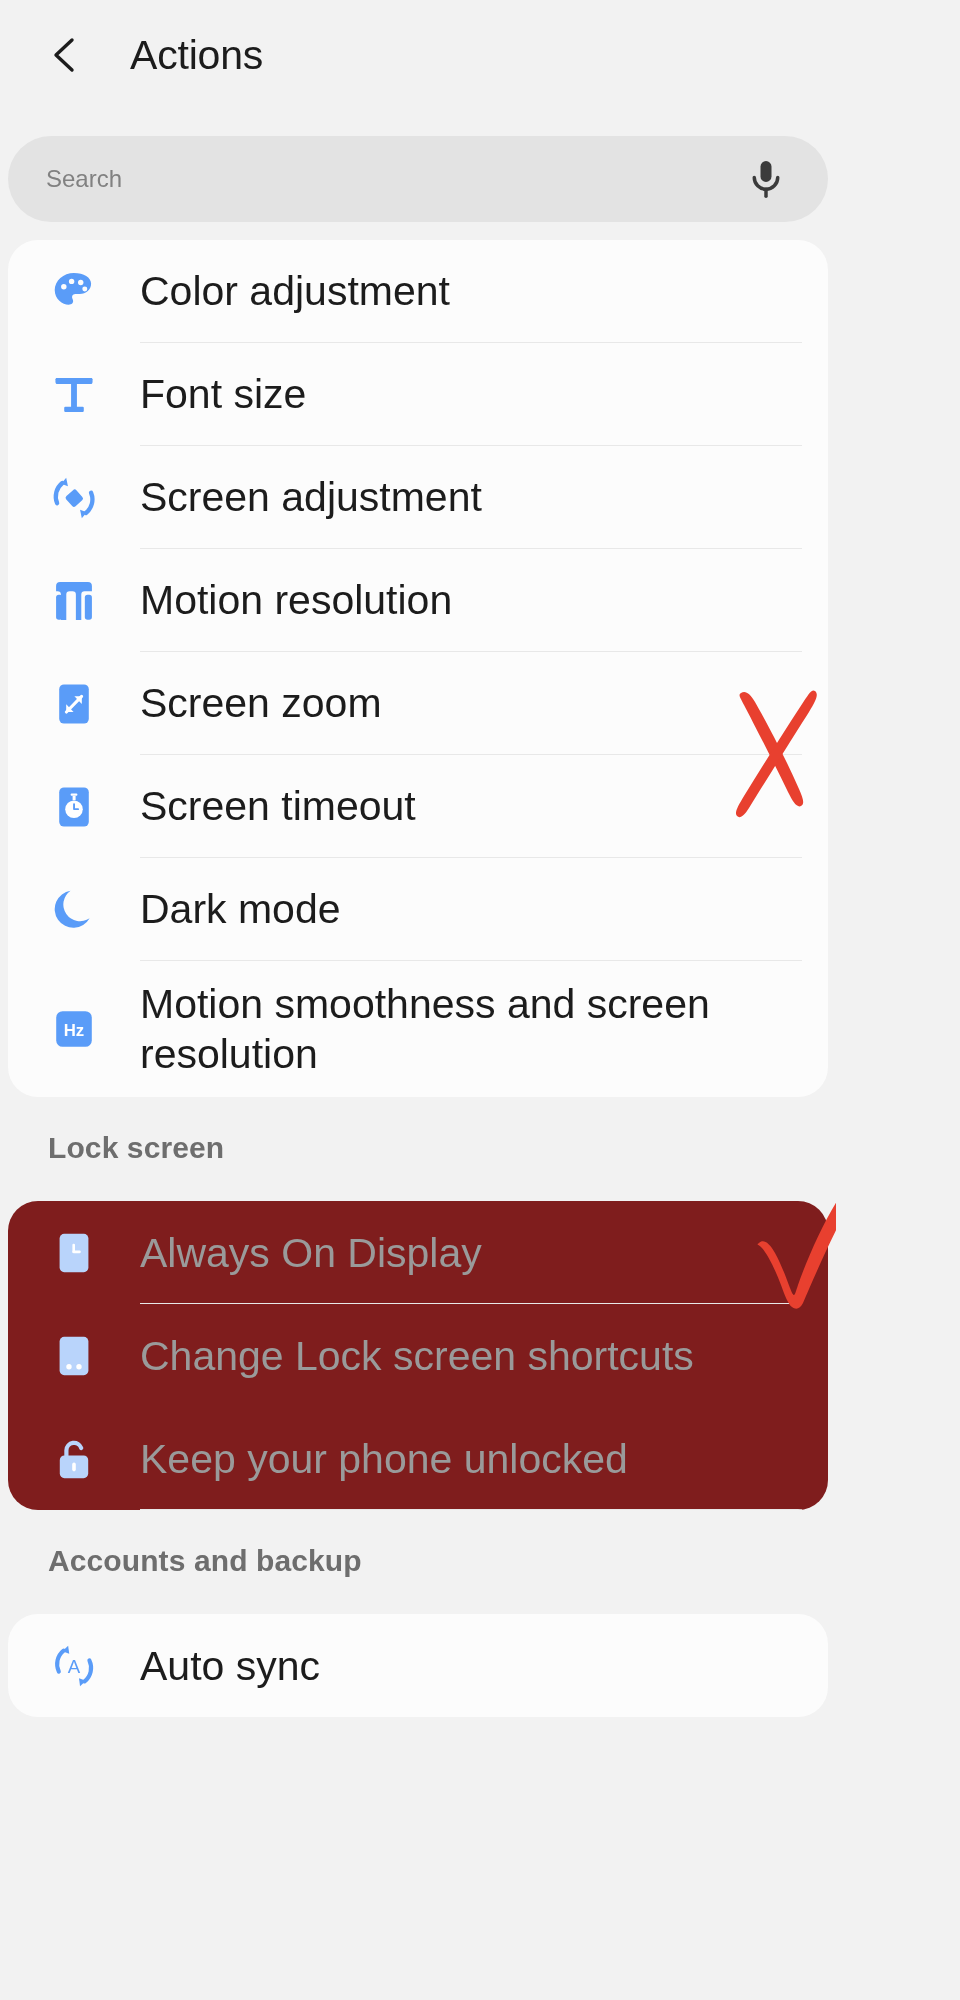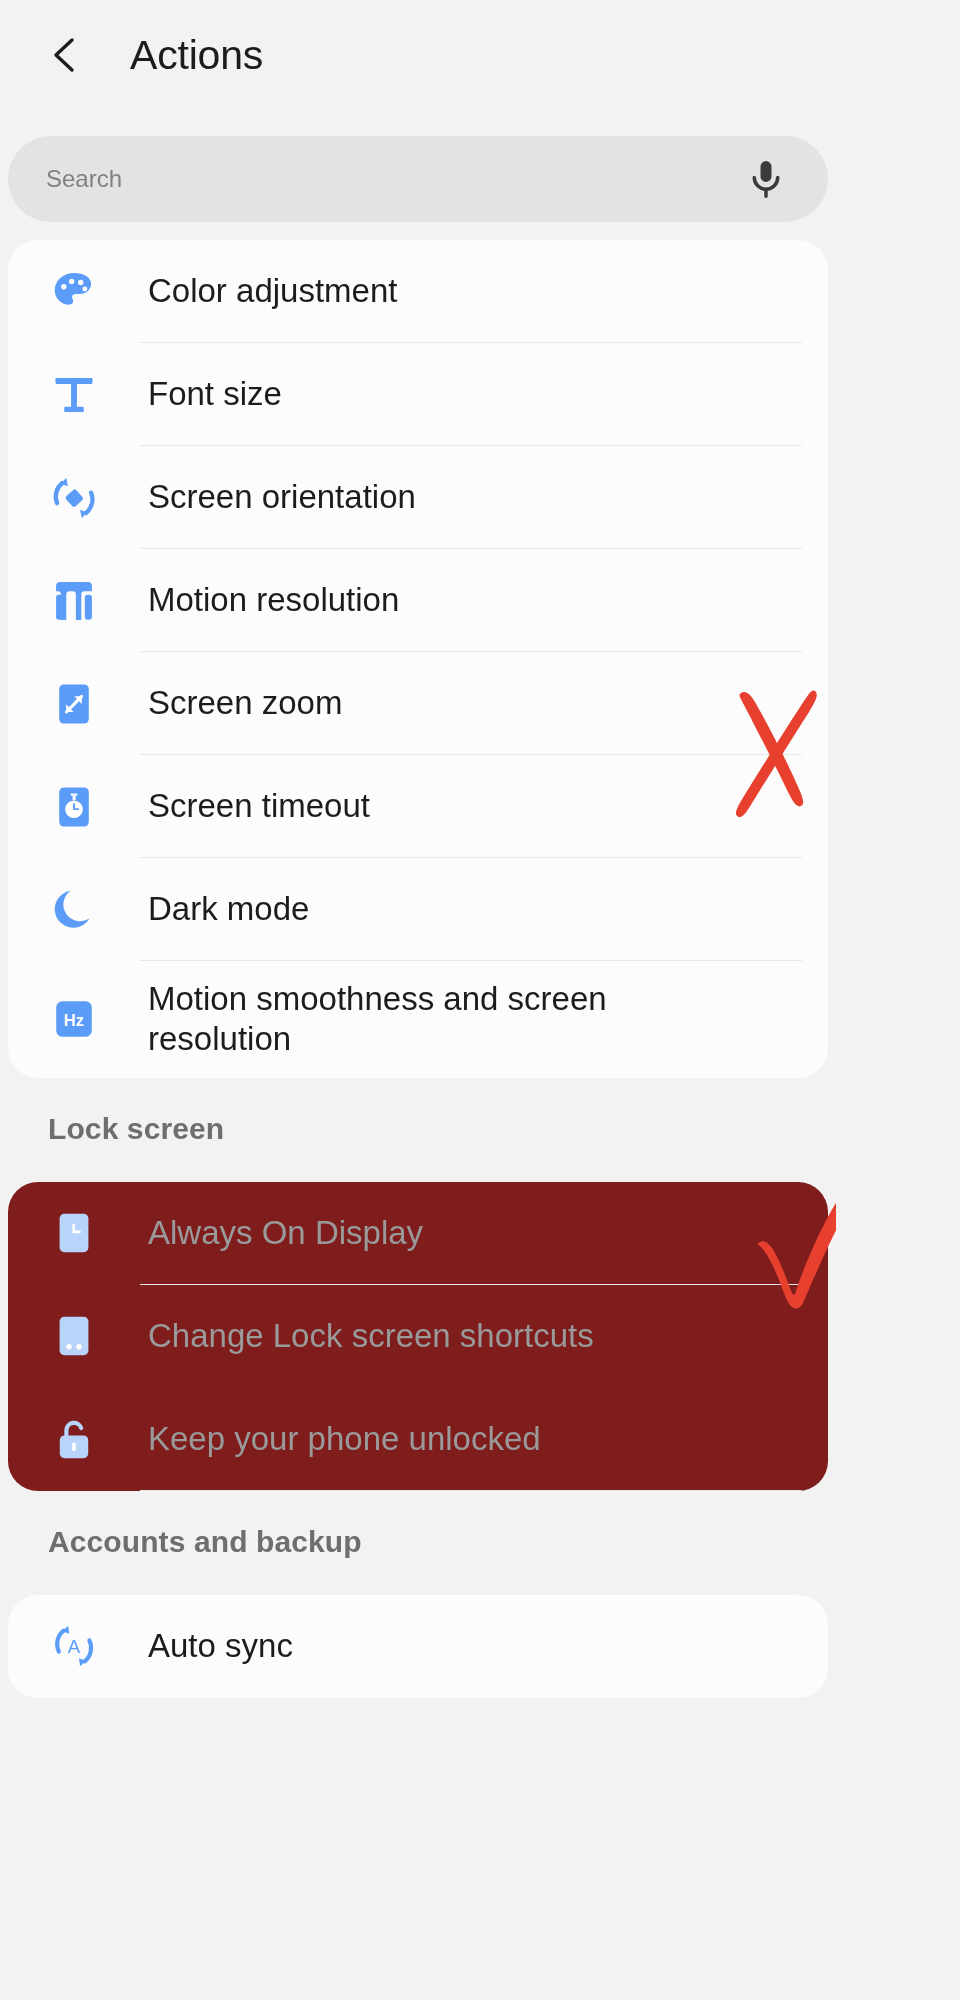--- a/index.html
+++ b/index.html
@@ -95,26 +95,25 @@
     align-self: stretch;
   }
   .row .label-cell {
     flex: 1;
     display: flex;
     align-items: center;
     min-height: 103px;
     position: relative;
   }
   .row .label {
-    font-size: 33px;
+    font-size: 41px;
     color: #1c1c1c;
     line-height: 1.22;
     padding: 18px 0;
     max-width: 600px;
-    margin-left: 8px;
   }
   .divider {
     position: absolute;
     left: 132px;
     right: 26px;
     bottom: 0;
     height: 1px;
     background: #e8e8e8;
   }
 
@@ -199,21 +198,21 @@
           <div class="icon-cell">
             <svg width="52" height="52" viewBox="0 0 24 24">
         <path d="M6.6 5.1 A8 8 0 0 0 4.2 14.4" fill="none" stroke="#5a9cf8" stroke-width="2" stroke-linecap="round"></path>
         <path d="M17.5 18.9 A8 8 0 0 0 19.9 9.6" fill="none" stroke="#5a9cf8" stroke-width="2" stroke-linecap="round"></path>
         <path d="M8.4 2.6 L6.1 5.4 L9.2 6.6 Z" fill="#5a9cf8"></path>
         <path d="M15.6 21.4 L17.9 18.6 L14.8 17.4 Z" fill="#5a9cf8"></path>
         <rect x="8.9" y="9" width="6.3" height="6.3" rx="1.1" transform="rotate(-42 12 12)" fill="#5a9cf8"></rect>
       </svg>
           </div>
           <div class="label-cell">
-            <div class="label">Screen orientation</div>
+            <div class="label">Screen adjustment</div>
           </div>
           <div class="divider"></div>
         </div>
         <div class="row">
           <div class="icon-cell">
             <svg width="50" height="50" viewBox="0 0 24 24">
         <path d="M3.4 4.8 a1.9 1.9 0 0 1 1.9-1.9 h13.4 a1.9 1.9 0 0 1 1.9 1.9 v2.5 h-3.5 a1.6 1.6 0 0 0 -1.6 1.6 v12.2 h-2.6 v-12.2 a1.6 1.6 0 0 0 -1.6 -1.6 h-1.4 a1.6 1.6 0 0 0 -1.6 1.6 v12.2 h-2.6 v-12.2 a1.6 1.6 0 0 0 -1.6 -1.6 h-0.7 z" fill="#5a9cf8"></path>
         <rect x="17.2" y="9" width="3.4" height="12" rx="1.3" fill="#5a9cf8"></rect>
         <rect x="3.4" y="9" width="3.0" height="12" rx="1.3" fill="#5a9cf8"></rect>
       </svg>

